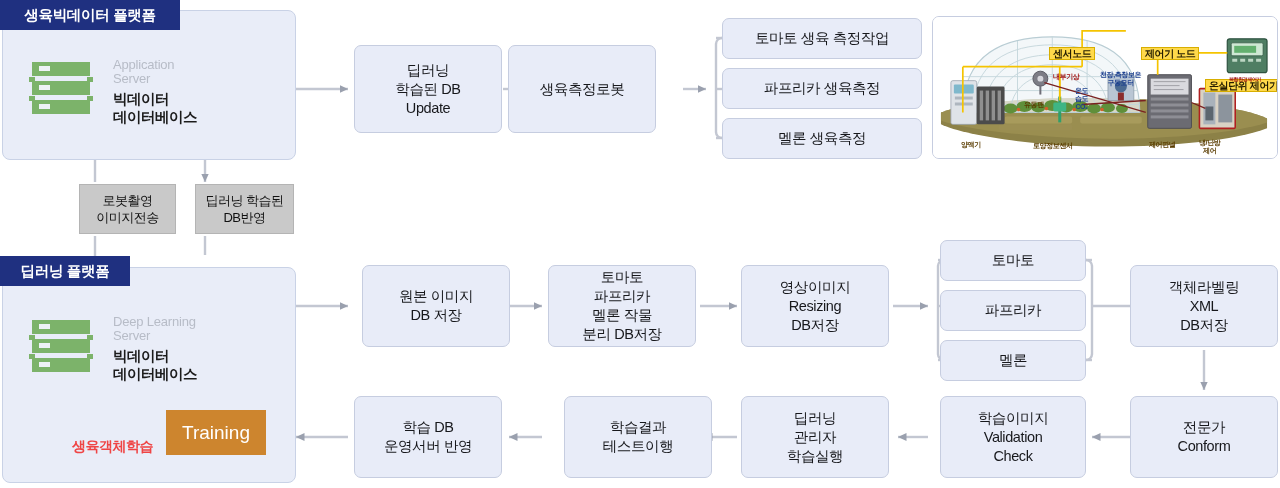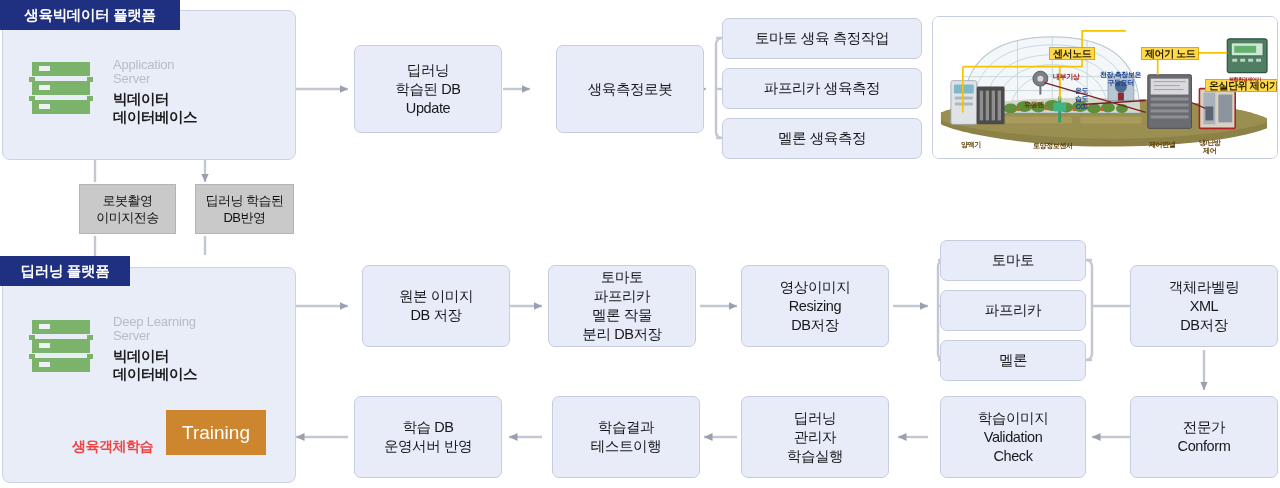--- a/index.html
+++ b/index.html
@@ -331,21 +331,21 @@
   <div class="loop-label" style="left:72px;top:438px;">생육객체학습</div>
 
   <div class="pbox" style="left:354px;top:45px;width:148px;height:88px;">
     <div class="lines">
       <span class="ln b">딥러닝</span>
       <span class="ln b">학습된 DB</span>
       <span class="ln b">Update</span>
     </div>
   </div>
 
-  <div class="pbox" style="left:556px;top:45px;width:148px;height:88px;">
+  <div class="pbox" style="left:508px;top:45px;width:148px;height:88px;">
     <div class="lines">
       <span class="ln b">생육측정로봇</span>
     </div>
   </div>
 
   <div class="pbox" style="left:722px;top:18px;width:200px;height:41px;">
     <div class="lines">
       <span class="ln b">토마토 생육 측정작업</span>
     </div>
   </div>
@@ -583,21 +583,21 @@
   </div>
 
   <div class="pbox" style="left:741px;top:396px;width:148px;height:82px;">
     <div class="lines">
       <span class="ln r">딥러닝</span>
       <span class="ln r">관리자</span>
       <span class="ln b">학습실행</span>
     </div>
   </div>
 
-  <div class="pbox" style="left:552px;top:396px;width:148px;height:82px;">
+  <div class="pbox" style="left:564px;top:396px;width:148px;height:82px;">
     <div class="lines">
       <span class="ln r">학습결과</span>
       <span class="ln b">테스트이행</span>
     </div>
   </div>
 
   <div class="pbox" style="left:354px;top:396px;width:148px;height:82px;">
     <div class="lines">
       <span class="ln r">학습 DB</span>
       <span class="ln b">운영서버 반영</span>

